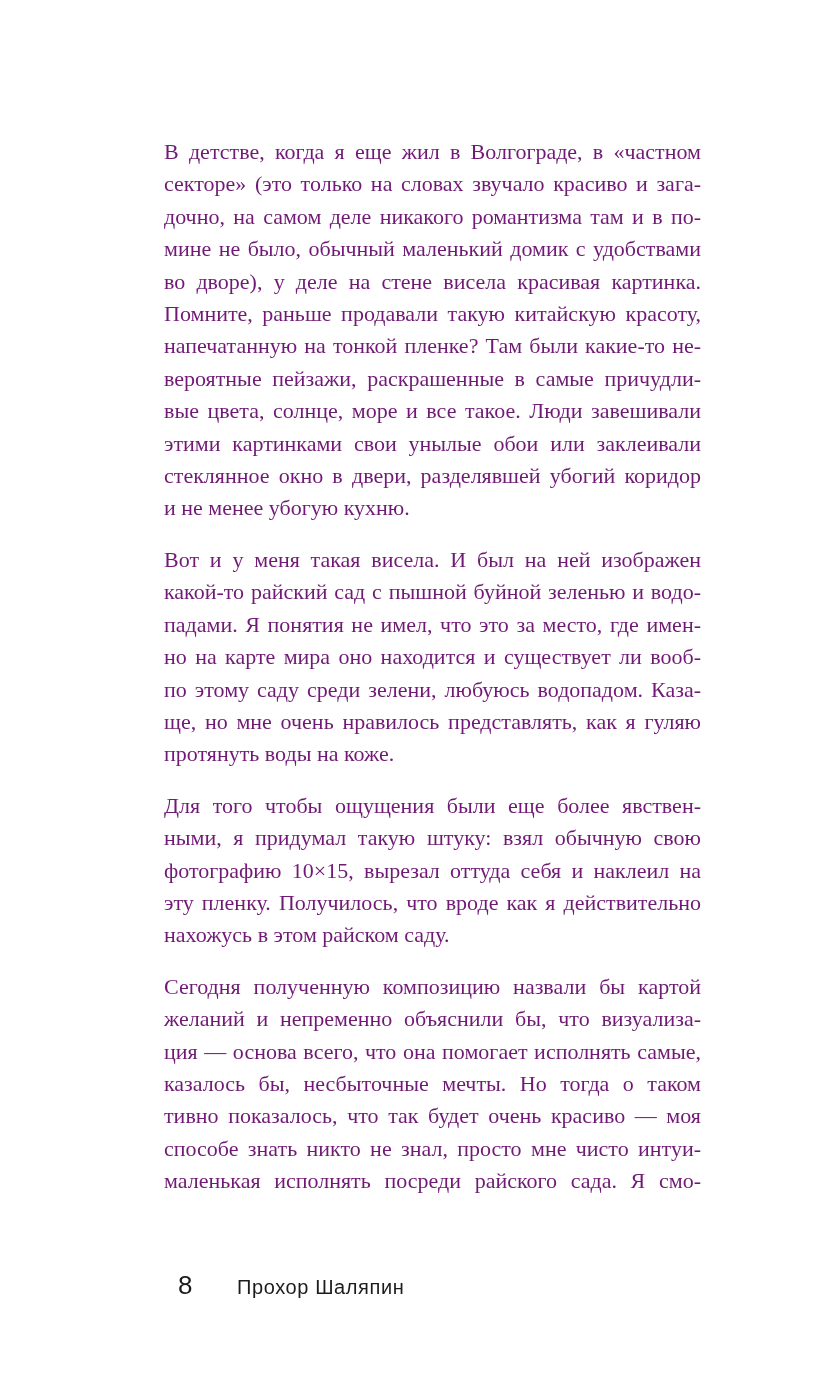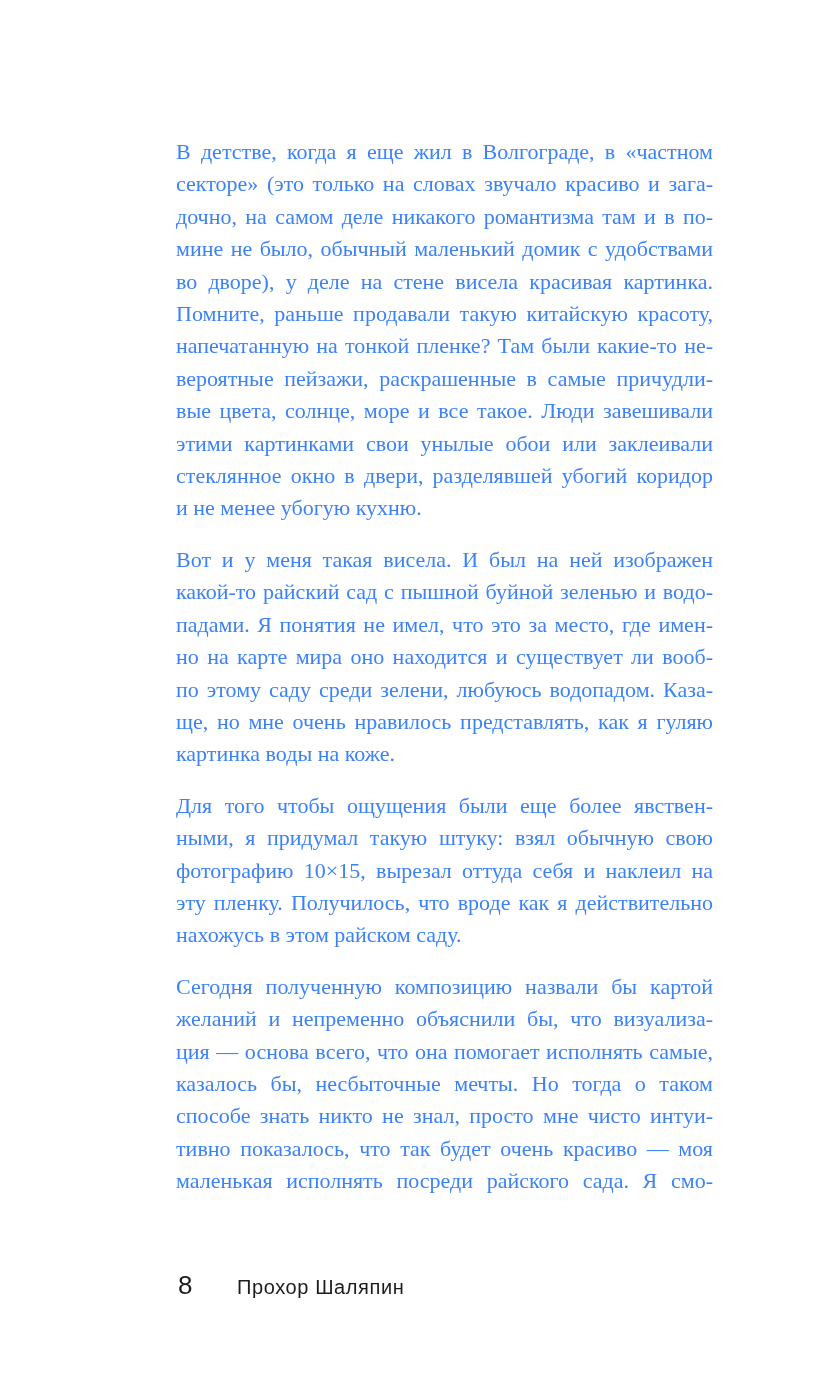--- a/index.html
+++ b/index.html
@@ -11,24 +11,24 @@
   .page {
     position: relative;
     width: 827px;
     height: 1394px;
     background: #ffffff;
     overflow: hidden;
     font-family: "Liberation Serif", serif;
   }
   .text-block {
     position: absolute;
-    left: 176px;
+    left: 164px;
     top: 136px;
     width: 537px;
-    color: #3b82f6;
+    color: #701a75;
     font-size: 22px;
     line-height: 32.4px;
   }
   .paragraph {
     margin: 0 0 19px 0;
   }
   .paragraph:last-child {
     margin-bottom: 17px;
   }
   .line {
@@ -82,36 +82,36 @@
         <div class="line">стеклянное окно в двери, разделявшей убогий коридор</div>
         <div class="line last-line">и не менее убогую кухню.</div>
       </div>
       <div class="paragraph">
         <div class="line">Вот и у меня такая висела. И был на ней изображен</div>
         <div class="line">какой-то райский сад с пышной буйной зеленью и водо-</div>
         <div class="line">падами. Я понятия не имел, что это за место, где имен-</div>
         <div class="line">но на карте мира оно находится и существует ли вооб-</div>
         <div class="line">по этому саду среди зелени, любуюсь водопадом. Каза-</div>
         <div class="line">ще, но мне очень нравилось представлять, как я гуляю</div>
-        <div class="line last-line">картинка воды на коже.</div>
+        <div class="line last-line">протянуть воды на коже.</div>
       </div>
       <div class="paragraph">
         <div class="line">Для того чтобы ощущения были еще более явствен-</div>
         <div class="line">ными, я придумал такую штуку: взял обычную свою</div>
         <div class="line">фотографию 10×15, вырезал оттуда себя и наклеил на</div>
         <div class="line">эту пленку. Получилось, что вроде как я действительно</div>
         <div class="line last-line">нахожусь в этом райском саду.</div>
       </div>
       <div class="paragraph justify-last">
         <div class="line">Сегодня полученную композицию назвали бы картой</div>
         <div class="line">желаний и непременно объяснили бы, что визуализа-</div>
         <div class="line">ция — основа всего, что она помогает исполнять самые,</div>
         <div class="line">казалось бы, несбыточные мечты. Но тогда о таком</div>
+        <div class="line">тивно показалось, что так будет очень красиво — моя</div>
         <div class="line">способе знать никто не знал, просто мне чисто интуи-</div>
-        <div class="line">тивно показалось, что так будет очень красиво — моя</div>
         <div class="line last-line">маленькая исполнять посреди райского сада. Я смо-</div>
       </div>
     </main>
 
   <footer class="footer">
     <span class="page-number">8</span>
     <span class="running-title">Прохор Шаляпин</span>
   </footer>
 
 </div>

